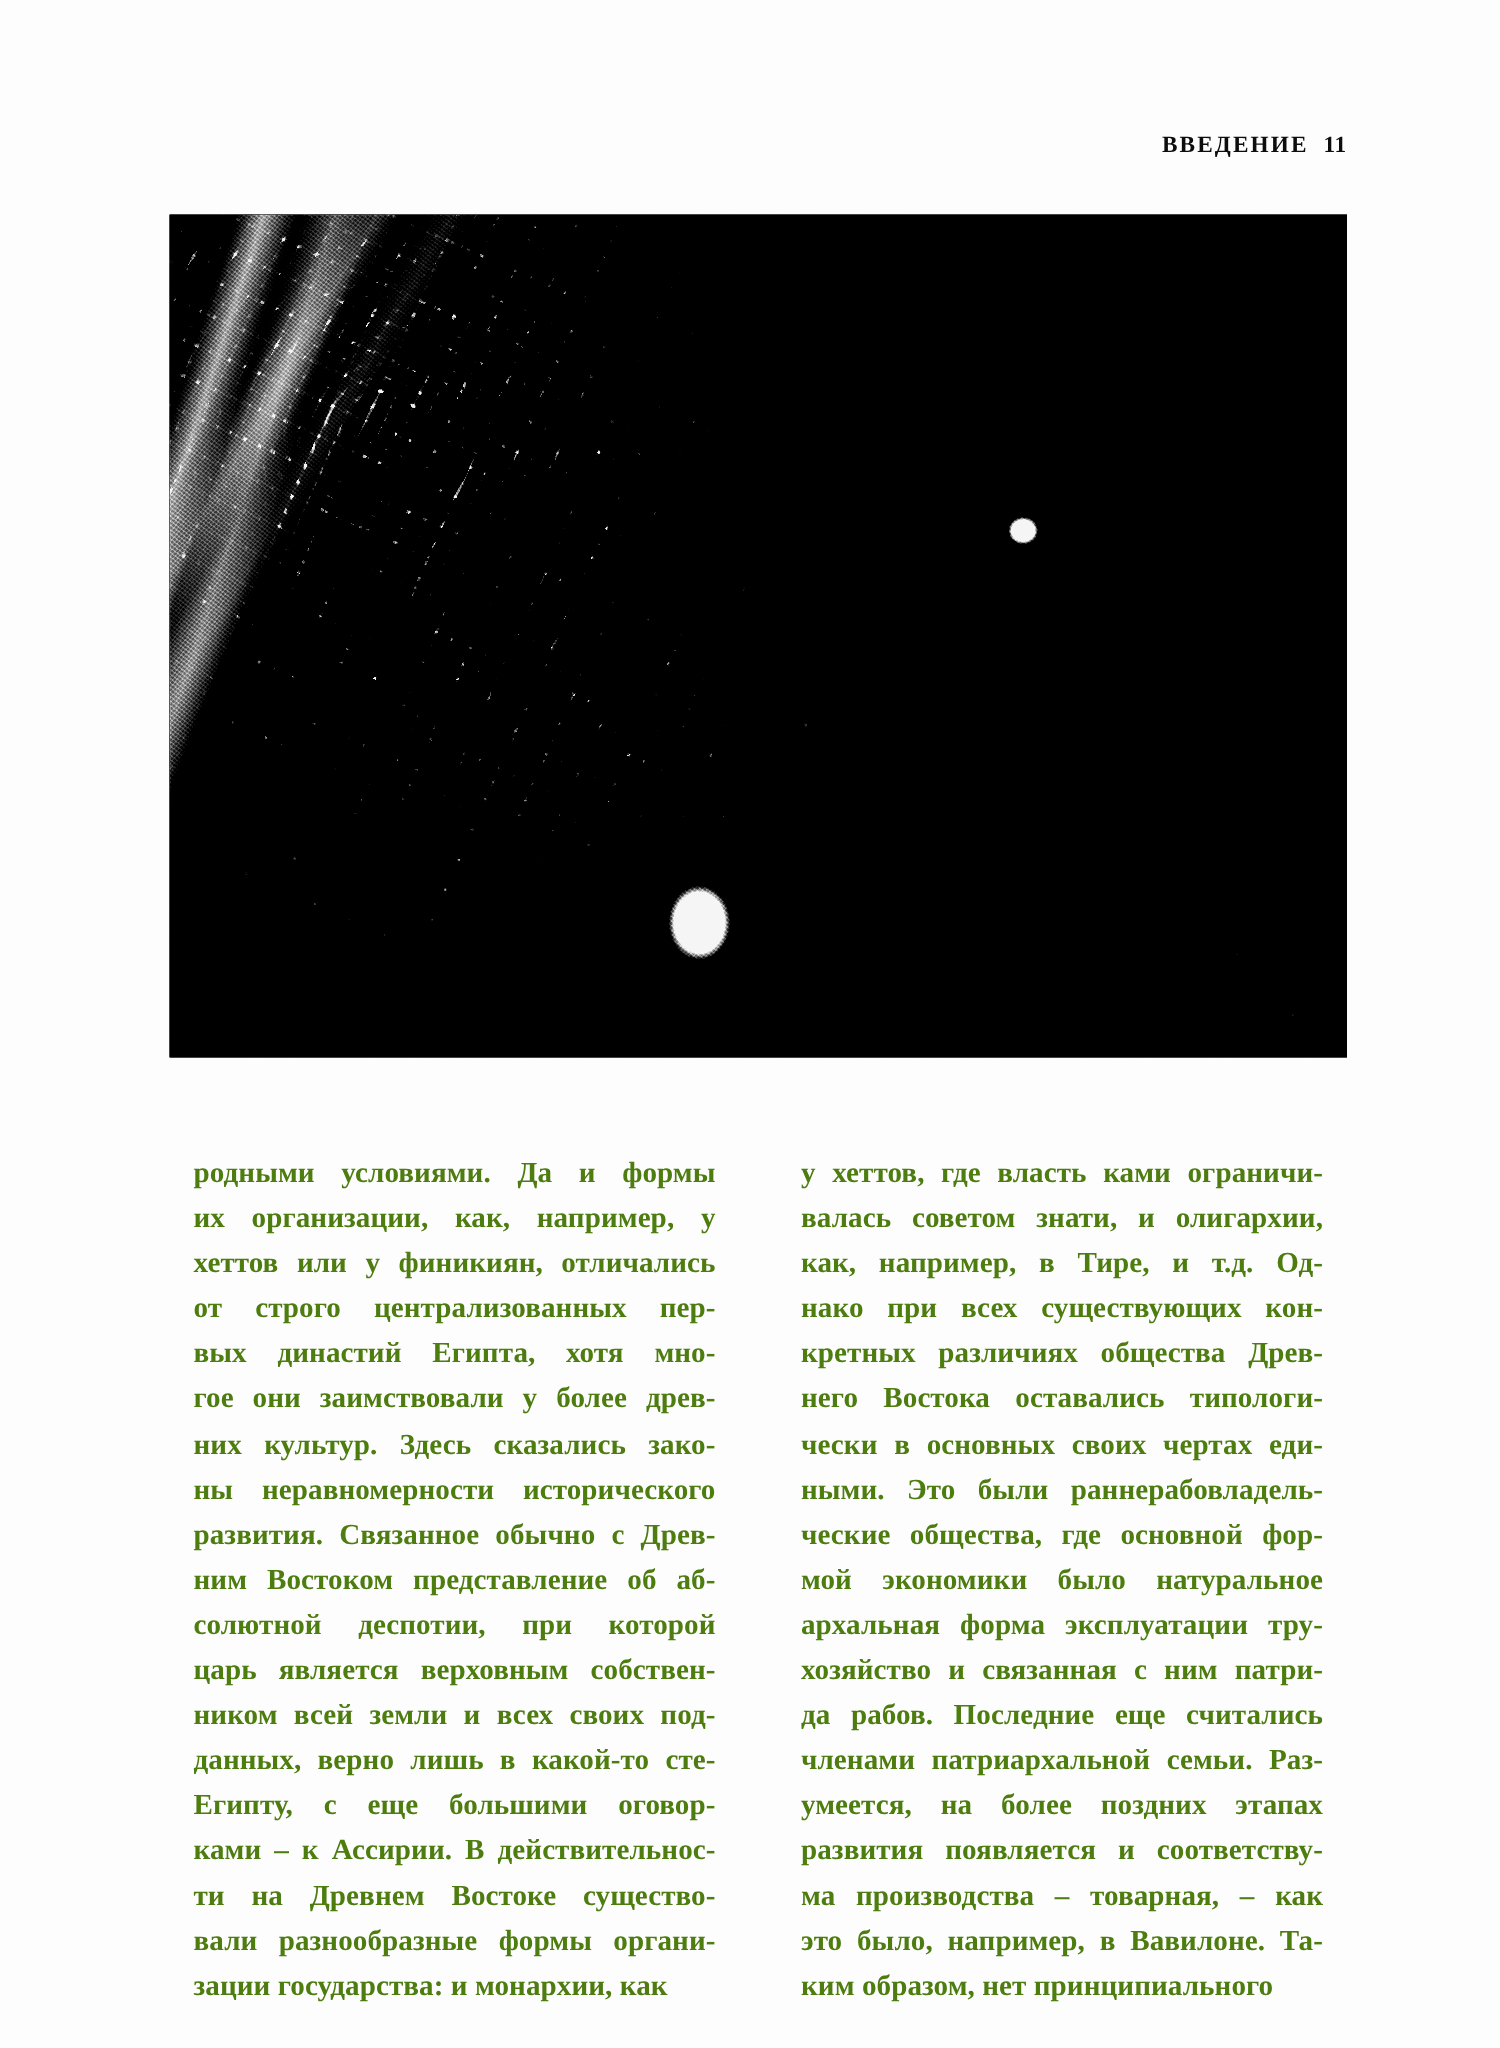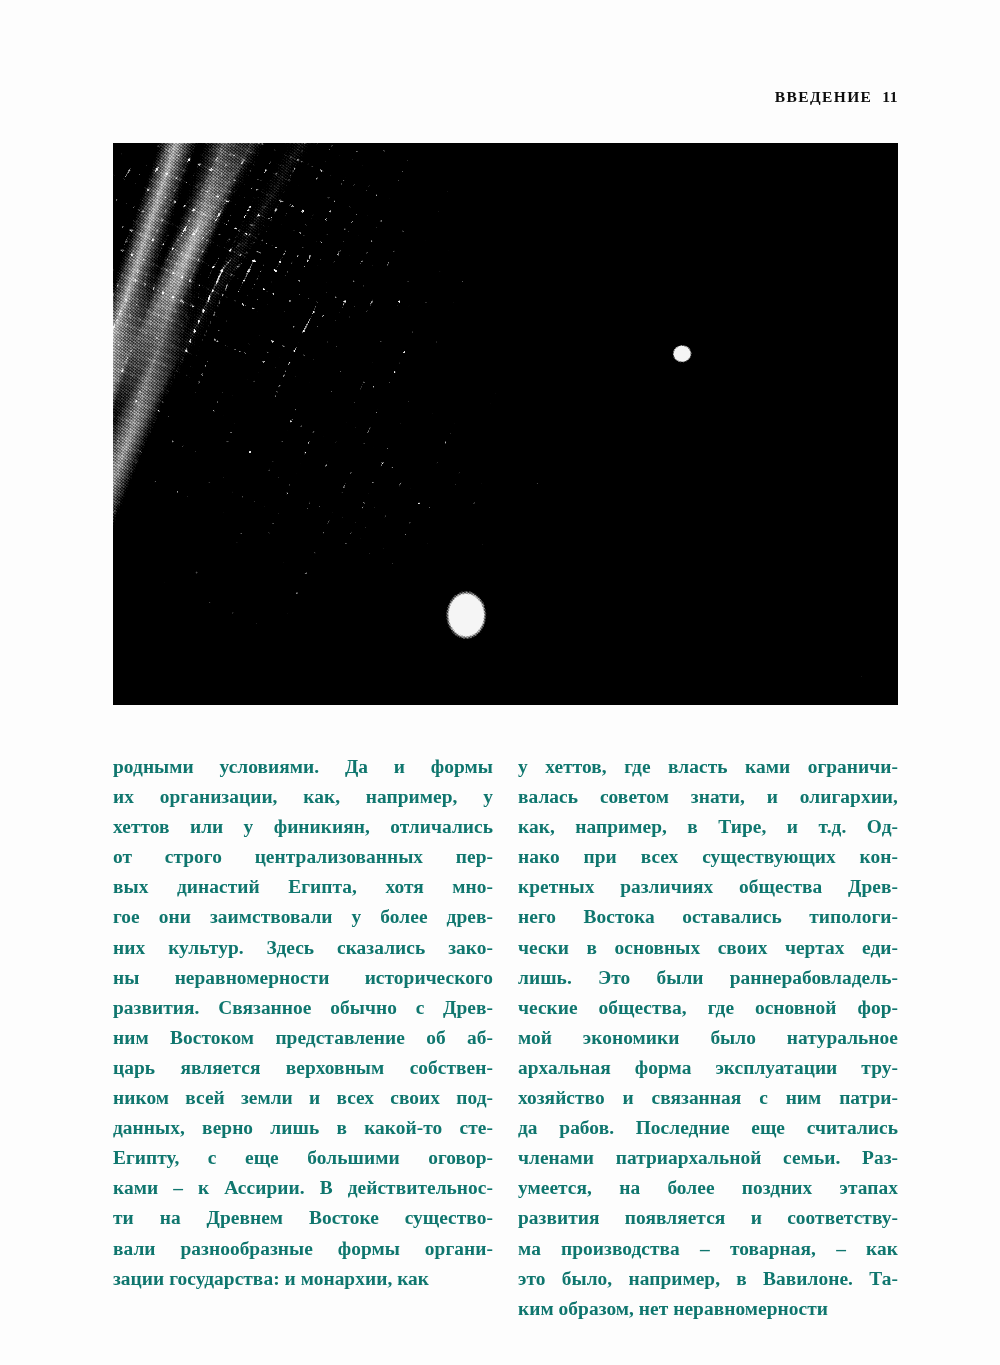--- a/index.html
+++ b/index.html
@@ -155,26 +155,26 @@
     left: 113px;
     top: 752px;
     width: 785px;
     display: flex;
     justify-content: space-between;
   }
   .col {
     width: 380px;
   }
   .col p {
-    margin: 0;
+    margin: 16px;
     font-family: "Liberation Serif", "DejaVu Serif", serif;
     font-weight: 700;
     font-size: 19.4px;
     line-height: 30.1px;
-    color: #0f766e;
+    color: #4d7c0f;
     text-align: justify;
     text-justify: inter-word;
     letter-spacing: 0.05px;
   }
   .col .line {
     display: block;
     white-space: nowrap;
   }
   
   .col .line.j {
@@ -210,50 +210,51 @@
         <span class="line j">родными условиями. Да и формы</span>
         <span class="line j">их организации, как, например, у</span>
         <span class="line j">хеттов или у финикиян, отличались</span>
         <span class="line j">от строго централизованных пер-</span>
         <span class="line j">вых династий Египта, хотя мно-</span>
         <span class="line j">гое они заимствовали у более древ-</span>
         <span class="line j">них культур. Здесь сказались зако-</span>
         <span class="line j">ны неравномерности исторического</span>
         <span class="line j">развития. Связанное обычно с Древ-</span>
         <span class="line j">ним Востоком представление об аб-</span>
+        <span class="line j">солютной деспотии, при которой</span>
         <span class="line j">царь является верховным собствен-</span>
         <span class="line j">ником всей земли и всех своих под-</span>
         <span class="line j">данных, верно лишь в какой-то сте-</span>
         <span class="line j">Египту, с еще большими оговор-</span>
         <span class="line j">ками – к Ассирии. В действительнос-</span>
         <span class="line j">ти на Древнем Востоке существо-</span>
         <span class="line j">вали разнообразные формы органи-</span>
         <span class="line j last">зации государства: и монархии, как</span>
       </p>
     </div>
 
     <div class="col">
       <p>
         <span class="line j">у хеттов, где власть ками ограничи-</span>
         <span class="line j">валась советом знати, и олигархии,</span>
         <span class="line j">как, например, в Тире, и т.д. Од-</span>
         <span class="line j">нако при всех существующих кон-</span>
         <span class="line j">кретных различиях общества Древ-</span>
         <span class="line j">него Востока оставались типологи-</span>
         <span class="line j">чески в основных своих чертах еди-</span>
-        <span class="line j">лишь. Это были раннерабовладель-</span>
+        <span class="line j">ными. Это были раннерабовладель-</span>
         <span class="line j">ческие общества, где основной фор-</span>
         <span class="line j">мой экономики было натуральное</span>
         <span class="line j">архальная форма эксплуатации тру-</span>
         <span class="line j">хозяйство и связанная с ним патри-</span>
         <span class="line j">да рабов. Последние еще считались</span>
         <span class="line j">членами патриархальной семьи. Раз-</span>
         <span class="line j">умеется, на более поздних этапах</span>
         <span class="line j">развития появляется и соответству-</span>
         <span class="line j">ма производства – товарная, – как</span>
         <span class="line j">это было, например, в Вавилоне. Та-</span>
-        <span class="line j last">ким образом, нет неравномерности</span>
+        <span class="line j last">ким образом, нет принципиального</span>
       </p>
     </div>
 
   </div>
 
 </div>
 
 </body></html>

